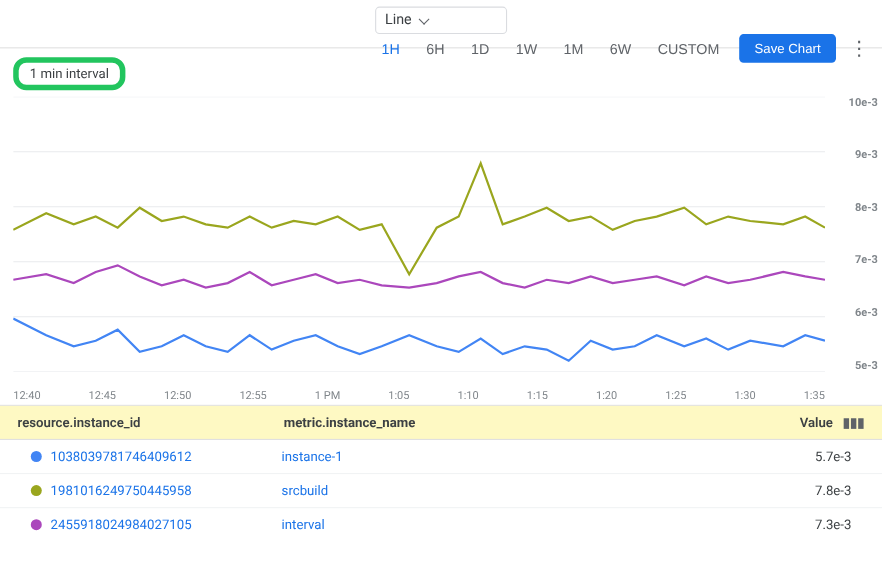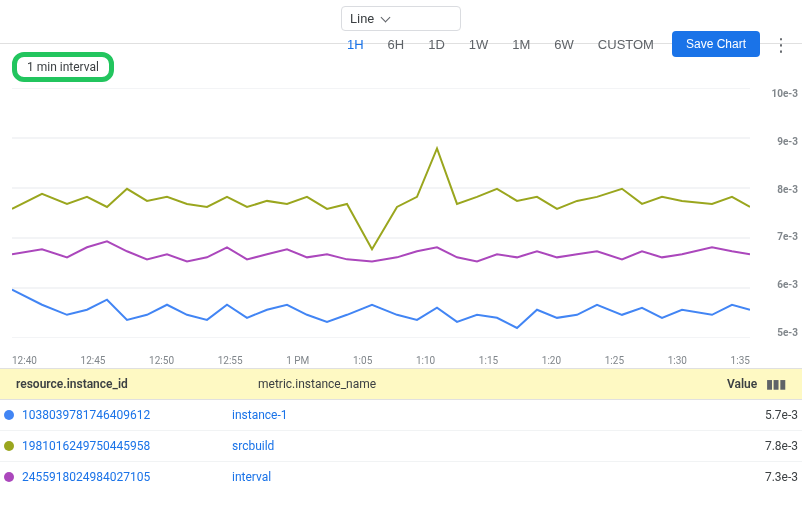--- a/index.html
+++ b/index.html
@@ -146,21 +146,21 @@
 
     .col-resource {
       flex: 0 0 220px;
       font-weight: 600;
       font-size: 12px;
       color: #3c4043;
     }
 
     .col-metric {
       flex: 1;
-      font-weight: 400;
+      font-weight: 700;
       font-size: 12px;
       color: #3c4043;
       padding-left: 22px;
     }
 
     .col-value {
       flex: 0 0 80px;
       font-weight: 600;
       font-size: 12px;
       color: #3c4043;
@@ -168,21 +168,21 @@
     }
 
     .table-icon {
       margin-left: 6px;
       color: #5f6368;
     }
 
     .table-row-item {
       display: flex;
       align-items: center;
-      padding: 8px 4px;
+      padding: 8px 28px;
       border-bottom: 1px solid #f1f3f4;
     }
 
     .table-row-item:last-child {
       border-bottom: none;
     }
 
     .dot {
       width: 10px;
       height: 10px;

